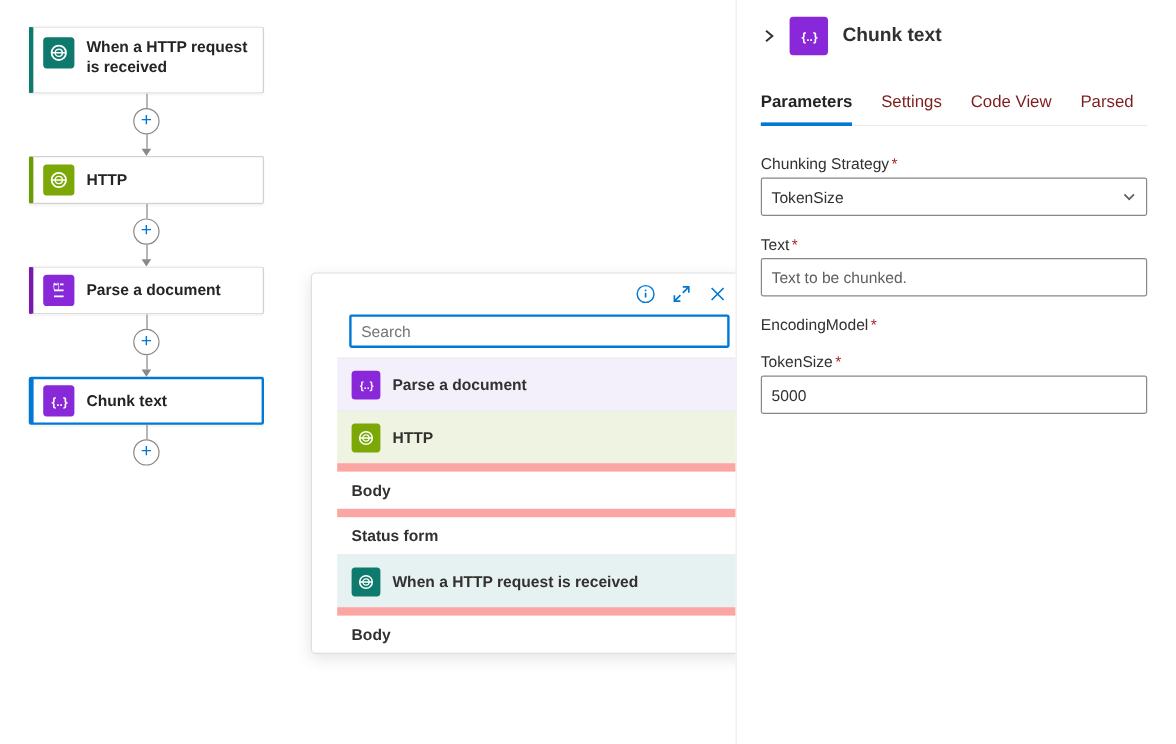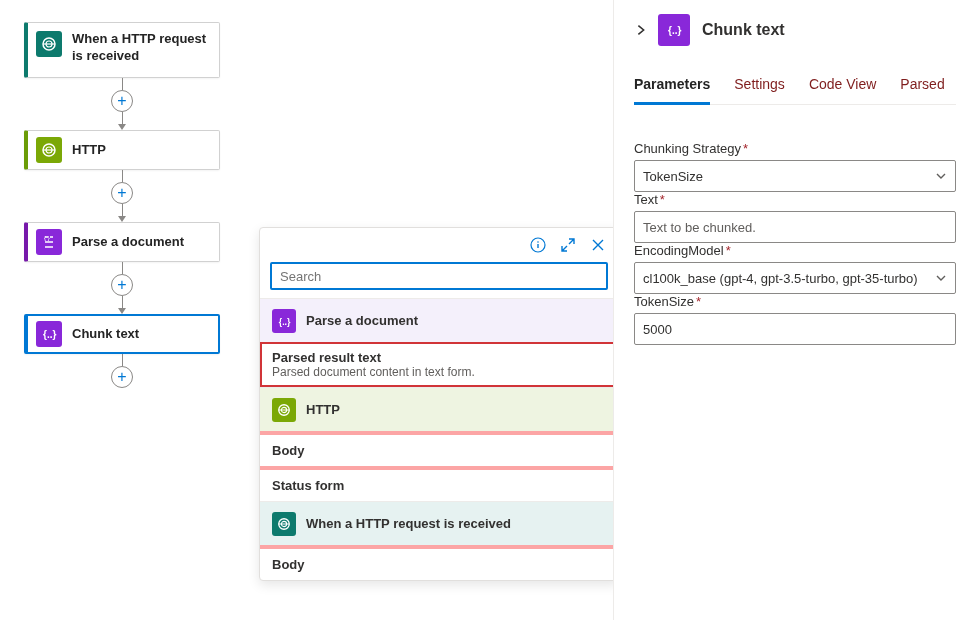--- a/index.html
+++ b/index.html
@@ -18,47 +18,47 @@
 .flow-icon.green { background: #7ba806; }
 .flow-icon.purple { background: #8928d9; }
 .flow-icon svg { width: 16px; height: 16px; fill: #fff; }
 .flow-label { font-weight: 600; font-size: 13px; color: #242424; line-height: 1.3; }
 .connector { display: flex; flex-direction: column; align-items: center; width: 196px; }
 .connector-line { width: 1px; height: 12px; background: #8a8886; }
 .arrow-down { width: 0; height: 0; border-left: 4px solid transparent; border-right: 4px solid transparent; border-top: 6px solid #8a8886; }
 .add-btn { width: 22px; height: 22px; border-radius: 50%; background: #fff; border: 1px solid #8a8886; display: flex; align-items: center; justify-content: center; color: #0078d4; font-size: 16px; line-height: 1; cursor: pointer; }
 
 
-.picker-panel { position: absolute; left: 259px; top: 227px; width: 360px; background: #fff; border: 1px solid #e1dfdd; border-radius: 4px; box-shadow: 0 4px 12px rgba(0,0,0,0.1); }
+.picker-panel { position: absolute; left: 259px; top: 227px; width: 360px; background: #fff; border: 1px solid #e1dfdd; border-radius: 4px; box-shadow: 0 4px 12px rgba(0,0,0,0.1); padding-left: 21px; }
 .picker-header { height: 34px; display: flex; justify-content: flex-end; align-items: center; gap: 14px; padding-right: 12px; }
 .picker-header svg { width: 16px; height: 16px; cursor: pointer; }
 .picker-search-wrap { padding: 0 10px 8px 10px; }
 .picker-search { width: 100%; height: 28px; border: 2px solid #0078d4; border-radius: 2px; padding: 0 8px; font-size: 13px; outline: none; }
 .picker-section { height: 44px; display: flex; align-items: center; padding: 0 12px; border-top: 1px solid #edebe9; }
 .picker-section.bg-purple { background: #f4f0fb; }
 .picker-section.bg-green { background: #eef4e1; }
 .picker-section.bg-teal { background: #e6f2f1; }
 .picker-section .flow-icon { width: 24px; height: 24px; margin-right: 10px; }
 .picker-section .flow-icon svg { width: 14px; height: 14px; }
 .picker-section-label { font-weight: 600; font-size: 13px; }
-.picker-item { padding: 8px 12px; border-top: 4px solid #fca5a5; cursor: pointer; }
+.picker-item { padding: 8px 12px; border-top: 7px solid #fca5a5; cursor: pointer; }
 .picker-item.highlighted { border: 2px solid #d13438; padding: 6px 10px; }
 .picker-item-title { font-weight: 600; font-size: 13px; }
 .picker-item-sub { font-size: 12px; color: #605e5c; }
 
 
 .detail-panel { position: absolute; right: 0; top: 0; width: 367px; height: 620px; background: #fff; border-left: 1px solid #edebe9; padding: 14px 24px 0 20px; }
 .detail-header { display: flex; align-items: center; margin-bottom: 24px; }
 .collapse-chevron { width: 14px; height: 14px; margin-right: 10px; cursor: pointer; stroke: #323130; fill: none; stroke-width: 1.8; }
 .detail-header .flow-icon { width: 32px; height: 32px; margin-right: 12px; }
 .detail-title { font-weight: 600; font-size: 16px; }
-.tabs { display: flex; gap: 24px; border-bottom: 1px solid #edebe9; margin-bottom: 36px; }
+.tabs { display: flex; gap: 24px; border-bottom: 1px solid #edebe9; margin-bottom: 24px; }
 .tab { padding: 6px 0 10px 0; font-size: 14px; color: #7f1d1d; cursor: pointer; border-bottom: 3px solid transparent; margin-bottom: -1px; }
 .tab.active { color: #242424; font-weight: 600; border-bottom-color: #0078d4; }
-.form-group { }
+.form-group { margin-bottom: 16px; }
 .form-label { display: block; font-size: 13px; color: #323130; margin-bottom: 4px; }
 .form-label .req { color: #a4262c; margin-left: 2px; }
 .form-input, .form-select { width: 100%; height: 32px; border: 1px solid #8a8886; border-radius: 2px; padding: 0 8px; font-size: 13px; background: #fff; color: #323130; }
 .form-select { position: relative; display: flex; align-items: center; justify-content: space-between; cursor: pointer; }
 .form-select svg { width: 12px; height: 12px; }
 .form-input::placeholder { color: #605e5c; }
 </style>
 </head>
 <body>
 
@@ -143,24 +143,20 @@
   </div>
   <div id="picker-body">
       <div class="picker-section bg-purple">
         <span class="flow-icon purple">
           <svg viewBox="0 0 16 16">
             <text x="2" y="12" fill="#fff" font-size="10" font-weight="bold">{..}</text>
           </svg>
         </span>
         <span class="picker-section-label">Parse a document</span>
       </div>
-      <div class="picker-item highlighted">
-        <div class="picker-item-title">Parsed result text</div>
-        <div class="picker-item-sub">Parsed document content in text form.</div>
-      </div>
       <div class="picker-section bg-green">
         <span class="flow-icon green">
           <svg viewBox="0 0 16 16">
             <circle cx="8" cy="8" r="6" fill="none" stroke="#fff" stroke-width="1.5"></circle>
             <path d="M5 8 C5 4,11 4,11 8 C11 12,5 12,5 8" fill="none" stroke="#fff" stroke-width="1.2"></path>
             <line x1="2" y1="8" x2="14" y2="8" stroke="#fff" stroke-width="1.2"></line>
           </svg>
         </span>
         <span class="picker-section-label">HTTP</span>
       </div>
@@ -215,26 +211,20 @@
     </div>
   </div>
 
   <div class="form-group">
     <label class="form-label"><span>Text</span><span class="req">*</span></label>
     <input class="form-input" placeholder="Text to be chunked." style="">
   </div>
 
   <div class="form-group">
     <label class="form-label"><span>EncodingModel</span><span class="req">*</span></label>
-    <div class="form-select">
-      <span>cl100k_base (gpt-4, gpt-3.5-turbo, gpt-35-turbo)</span>
-      <svg viewBox="0 0 12 12">
-          <path d="M2 4 L6 8 L10 4" fill="none" stroke="#605e5c" stroke-width="1.4"></path>
-        </svg>
-    </div>
   </div>
 
   <div class="form-group">
     <label class="form-label"><span>TokenSize</span><span class="req">*</span></label>
     <input class="form-input" value="5000" style="">
   </div>
 
 </div>
 
 </body></html>

